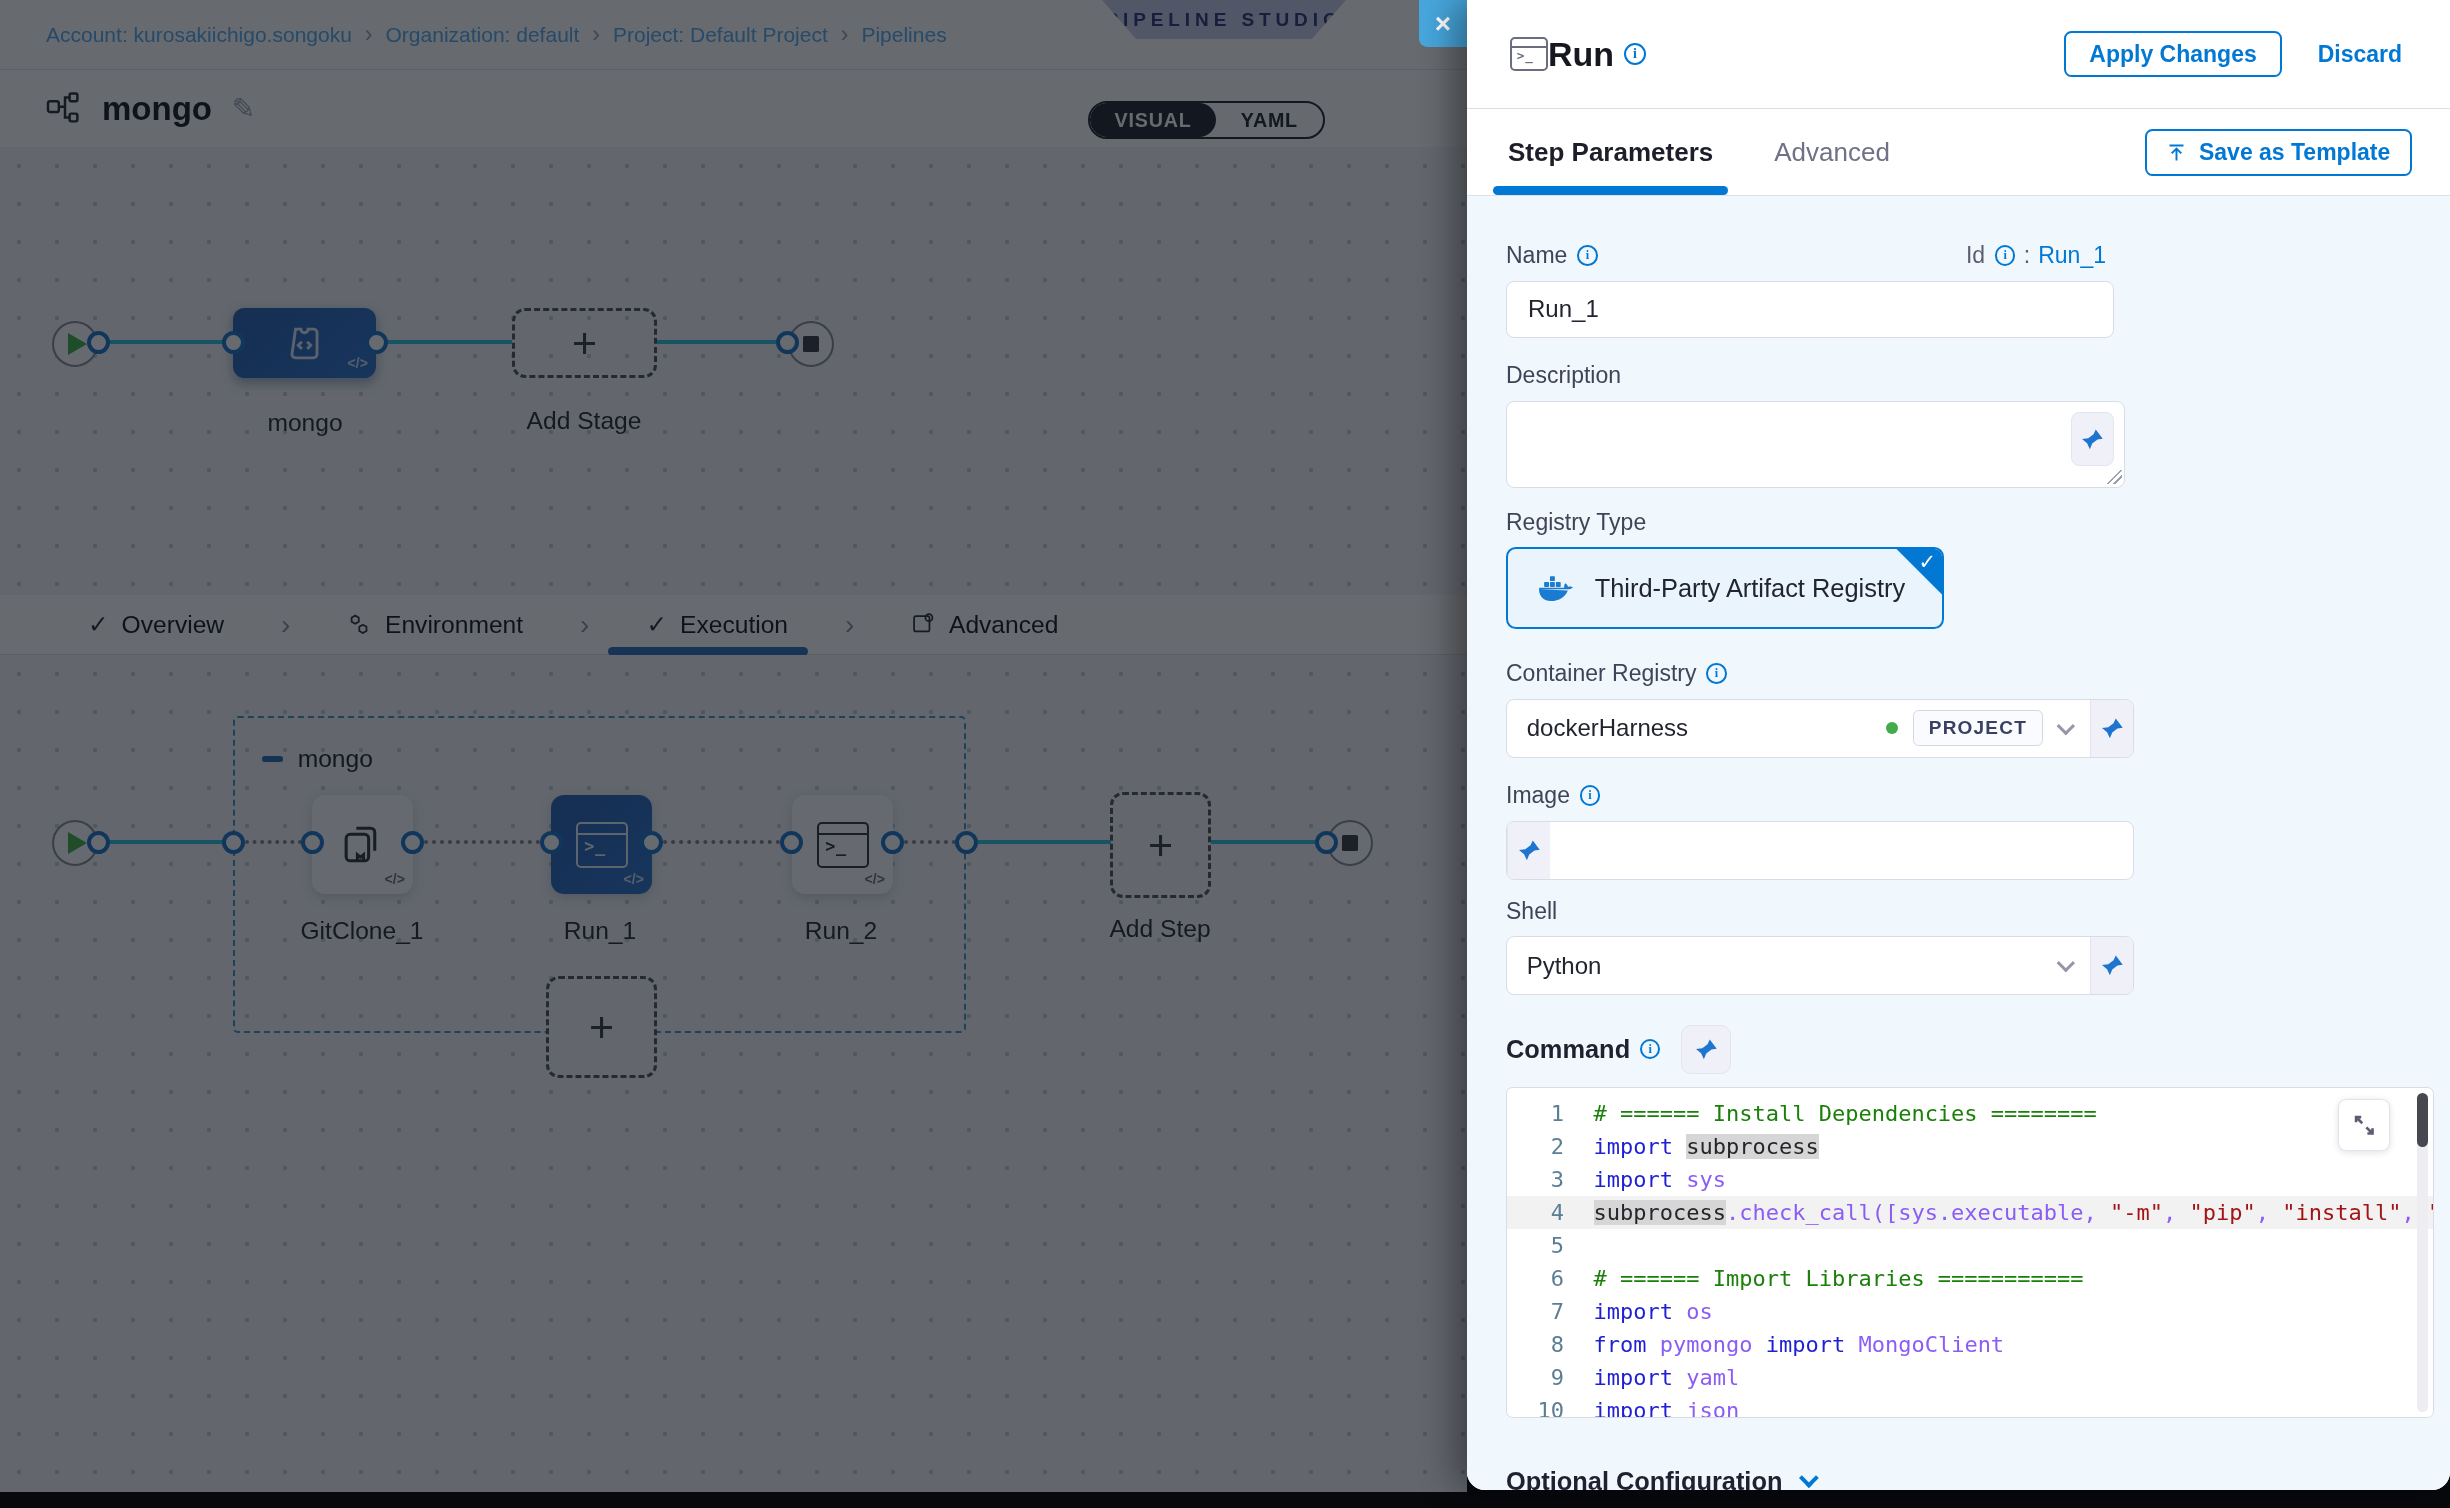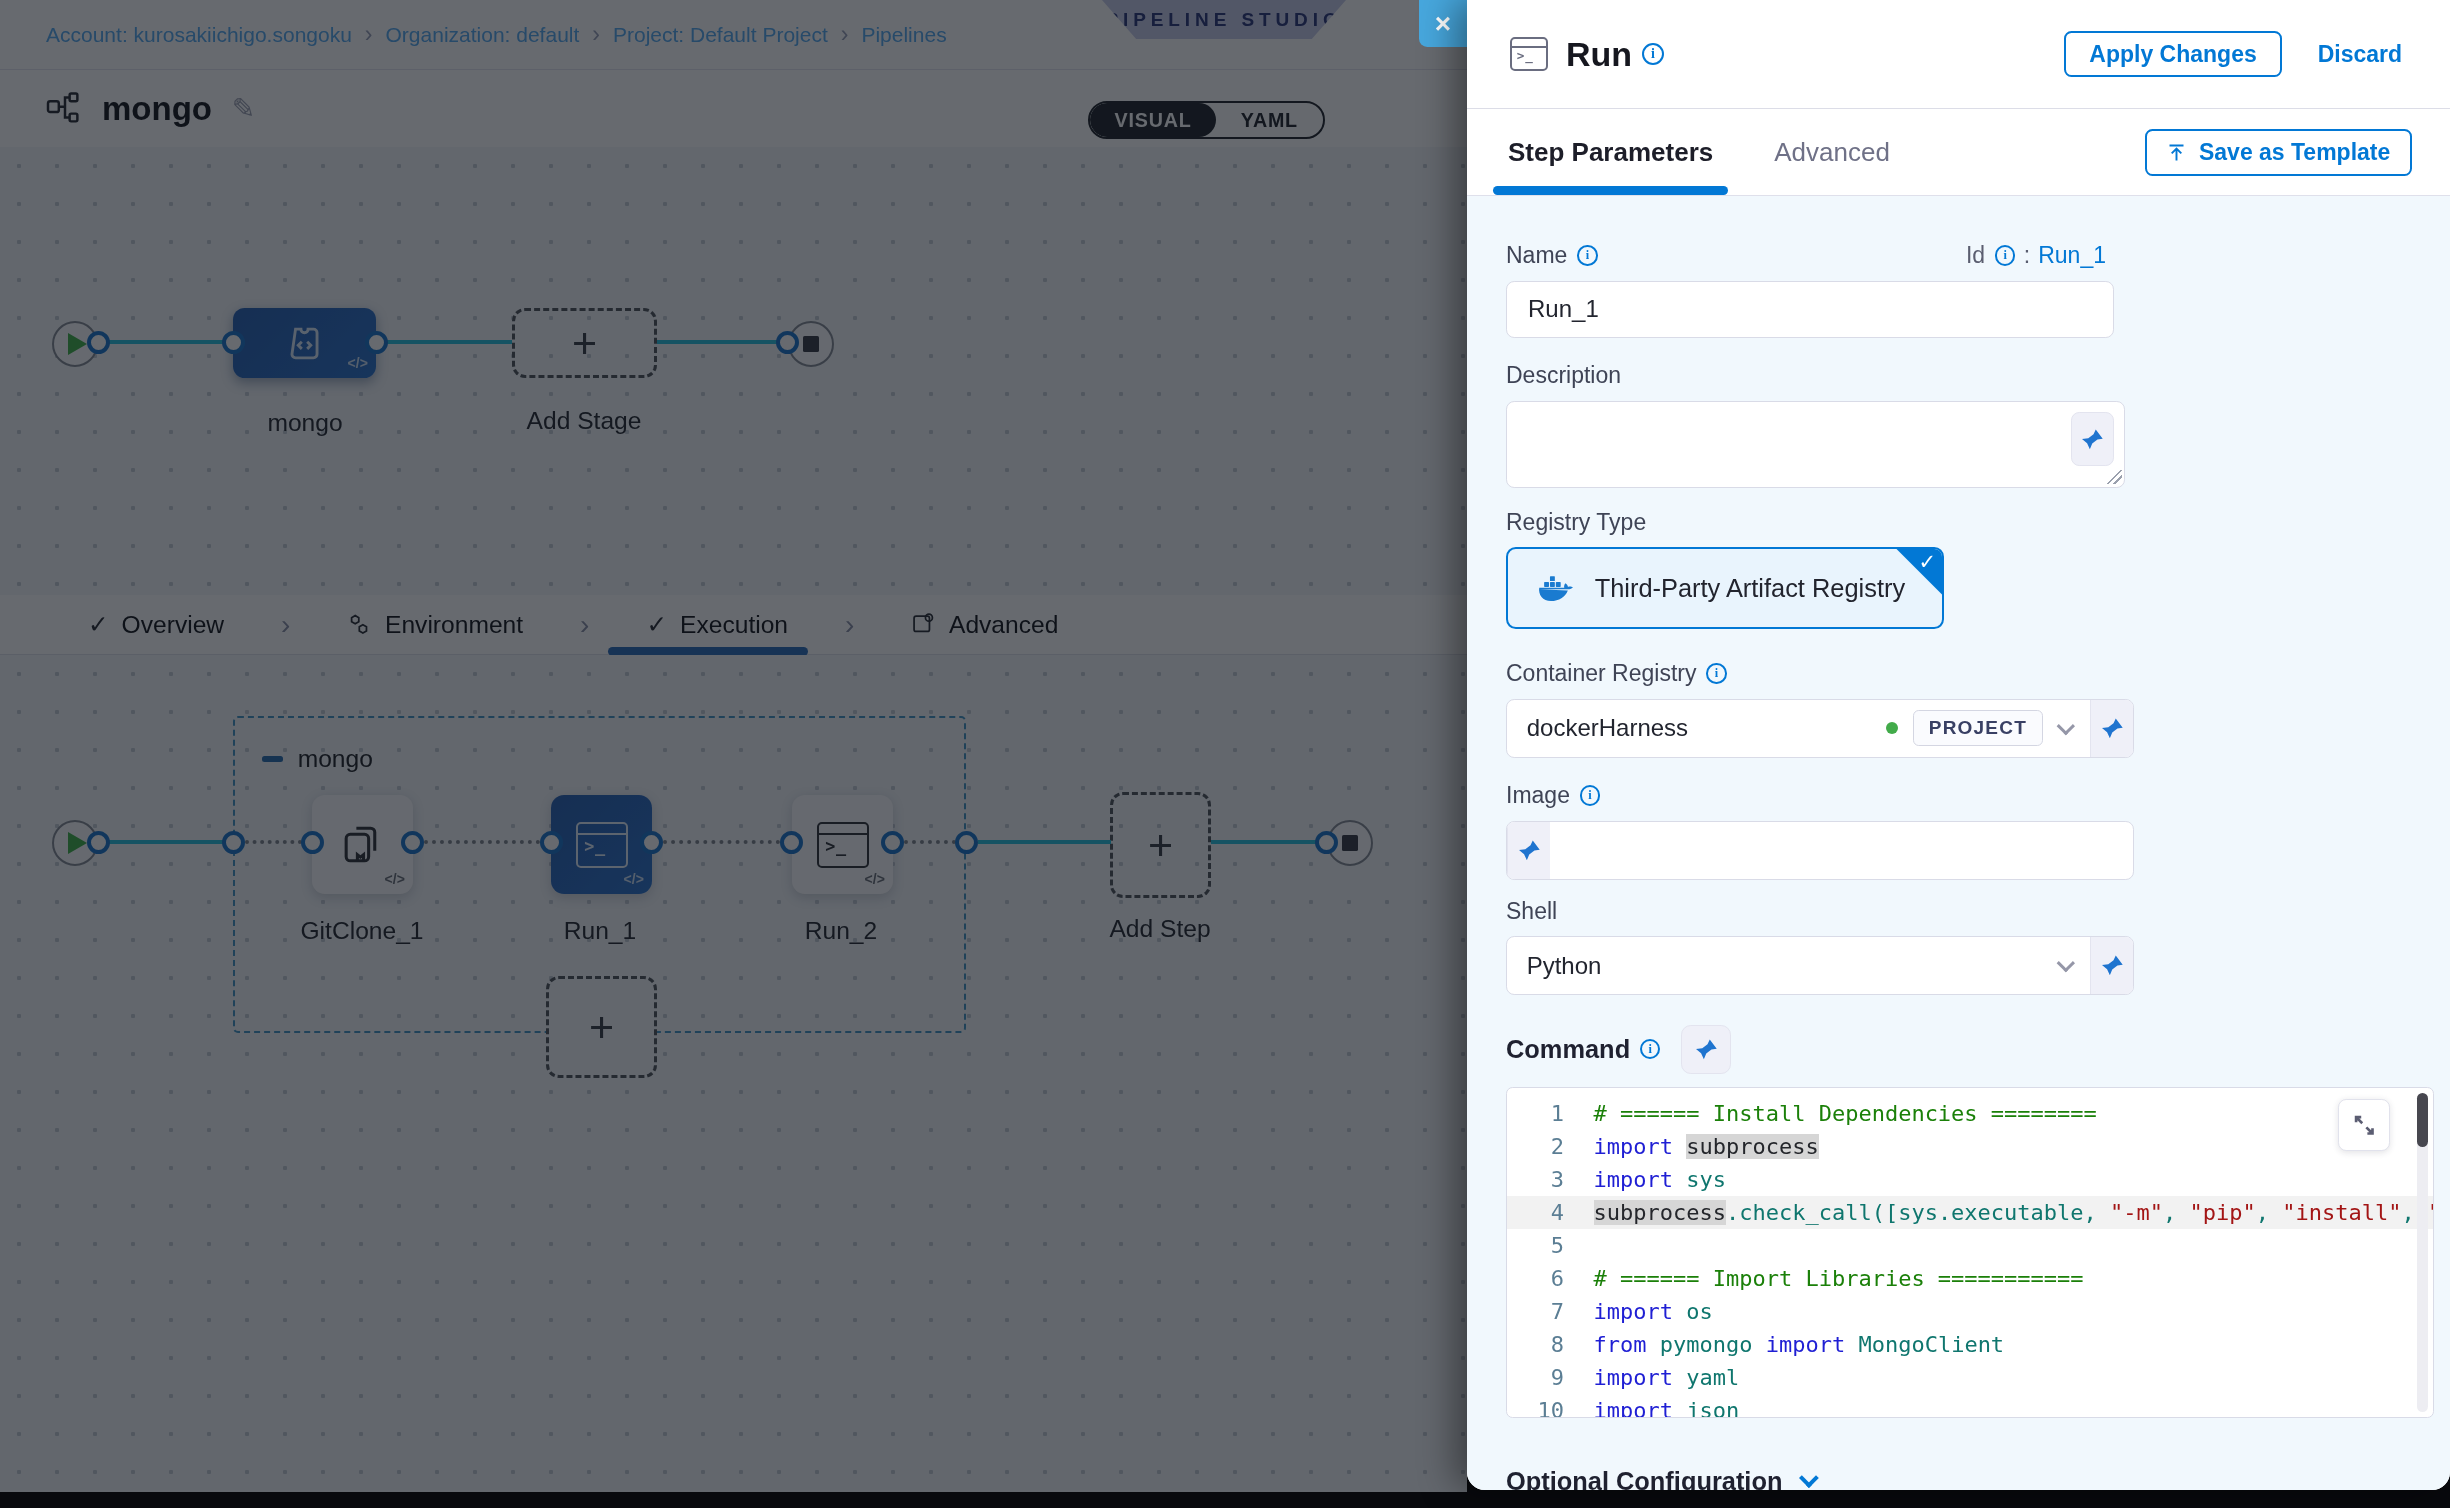--- a/index.html
+++ b/index.html
@@ -56,21 +56,21 @@
   .ptab .ticon { font-size:24.6px; color:#2b2f36; }
   .ptab.active::after { content:""; position:absolute; left:-38px; right:-19.7px; bottom:-1.6px; height:8.2px; background:#2e6fba; border-radius:4.9px; }
   .ptab-sep { color:#8d92a8; font-size:28px; }
 
   .dim { position:absolute; inset:0; background:rgba(9,14,22,0.62); z-index:40; }
   .close-btn { position:absolute; left:1419px; top:0; width:48px; height:47px; background:#47a7dd; border-radius:0 0 0 8.2px; display:flex; align-items:center; justify-content:center; color:#ffffff; font-size:28px; font-weight:bold; z-index:60; cursor:pointer; }
 
   
   .panel { position:absolute; left:1467px; top:0; width:983px; height:1490px; background:#ffffff; z-index:70; border-radius:0 0 18px 18px; box-shadow:-11.5px 0 36px rgba(0,0,0,.4); overflow:hidden; }
   .p-header { height:109px; border-bottom:1.6px solid #dcdde7; display:flex; align-items:center; padding:0 43px; }
-  .p-title { font-size:34px; font-weight:bold; color:#16171f; margin-left:18px; }
+  .p-title { font-size:34px; font-weight:bold; color:#16171f; margin-left:0; }
   .info-icon { display:inline-flex; align-items:center; justify-content:center; width:22px; height:22px; border:2px solid var(--accent); border-radius:50%; color:var(--accent); font-size:14px; font-weight:bold; font-family:"Liberation Serif",serif; margin-left:9.8px; flex:none; }
   .btn-outline { border:2px solid var(--accent); color:var(--accent); background:#fff; border-radius:7.4px; font-size:23px; font-weight:bold; display:flex; align-items:center; justify-content:center; cursor:pointer; }
   .apply-btn { margin-left:auto; height:46px; padding:0 23px; }
   .discard-link { color:var(--accent); font-size:23px; font-weight:bold; margin:0 4.9px 0 36px; cursor:pointer; }
   .p-tabs { position:relative; height:87px; border-bottom:1.6px solid #dfe0eb; display:flex; align-items:center; padding:0 41px; }
   .p-tab { font-size:26px; color:#6f7187; cursor:pointer; position:relative; height:100%; display:flex; align-items:center; }
   .p-tab.active { color:#1d1e29; font-weight:bold; }
   .p-tab.active::after { content:""; position:absolute; left:-14.7px; right:-14.7px; bottom:0; height:9px; background:var(--accent); border-radius:6.6px; }
   .p-tab + .p-tab { margin-left:61px; }
   .save-tpl { position:absolute; right:38px; top:19.7px; height:47px; padding:0 19.7px; gap:11.5px; }
@@ -107,21 +107,21 @@
   .cmd-row { display:flex; align-items:center; margin:4.9px 0 13px 0; }
   .cmd-label { font-size:25.4px; font-weight:bold; color:#1f2130; display:flex; align-items:center; }
   .cmd-pin { width:50px; height:49px; margin-left:21px; border-radius:9.8px; }
 
   .editor { position:relative; width:928px; height:331px; background:#ffffff; border:1.6px solid #d9dbe7; border-radius:6.6px; overflow:hidden; font-family:"DejaVu Sans Mono",monospace; font-size:22px; }
   .code-scroll { position:absolute; inset:9.8px 0 0 0; }
   .code-line { display:flex; height:33px; line-height:33px; white-space:pre; }
   .code-line.current { background:#f2f2f2; }
   .ln { width:57px; text-align:right; color:#5b7e94; flex:none; }
   .code-text { margin-left:29.5px; }
-  .tok-kw { color:#1f1fd4; } .tok-comment { color:#1b8009; } .tok-str { color:#a31515; } .tok-plain { color:#0f766e; }
+  .tok-kw { color:#1f1fd4; } .tok-comment { color:#1b8009; } .tok-str { color:#a31515; } .tok-plain { color:#8b5cf6; }
   .tok-hl { background:#d6d6d6; color:#24262b; }
   .expand-btn { position:absolute; top:11.5px; right:43px; width:52px; height:52px; background:#fff; border:1.6px solid #e1e2ec; border-radius:8.2px; box-shadow:0 1.6px 6.6px rgba(30,30,60,.12); display:flex; align-items:center; justify-content:center; cursor:pointer; z-index:4; }
   .expand-btn svg { width:24.6px; height:24.6px; stroke:#5b5d72; stroke-width:2.6; fill:none; }
   .ed-scrollbar { position:absolute; top:4.9px; right:4.9px; bottom:4.9px; width:11.5px; background:#ededf2; border-radius:5.7px; z-index:5; }
   .ed-thumb { position:absolute; top:0; left:0; width:11.5px; height:54px; background:#47474f; border-radius:5.7px; }
 
   .optional-row { display:flex; align-items:center; gap:16.4px; margin-top:49px; cursor:pointer; }
   .optional-label { font-size:25.4px; font-weight:bold; color:#1f2130; }
   .chev-blue { width:14px; height:14px; border-right:4.1px solid var(--accent); border-bottom:4.1px solid var(--accent); transform:rotate(45deg) translateY(-4.1px); }
 

